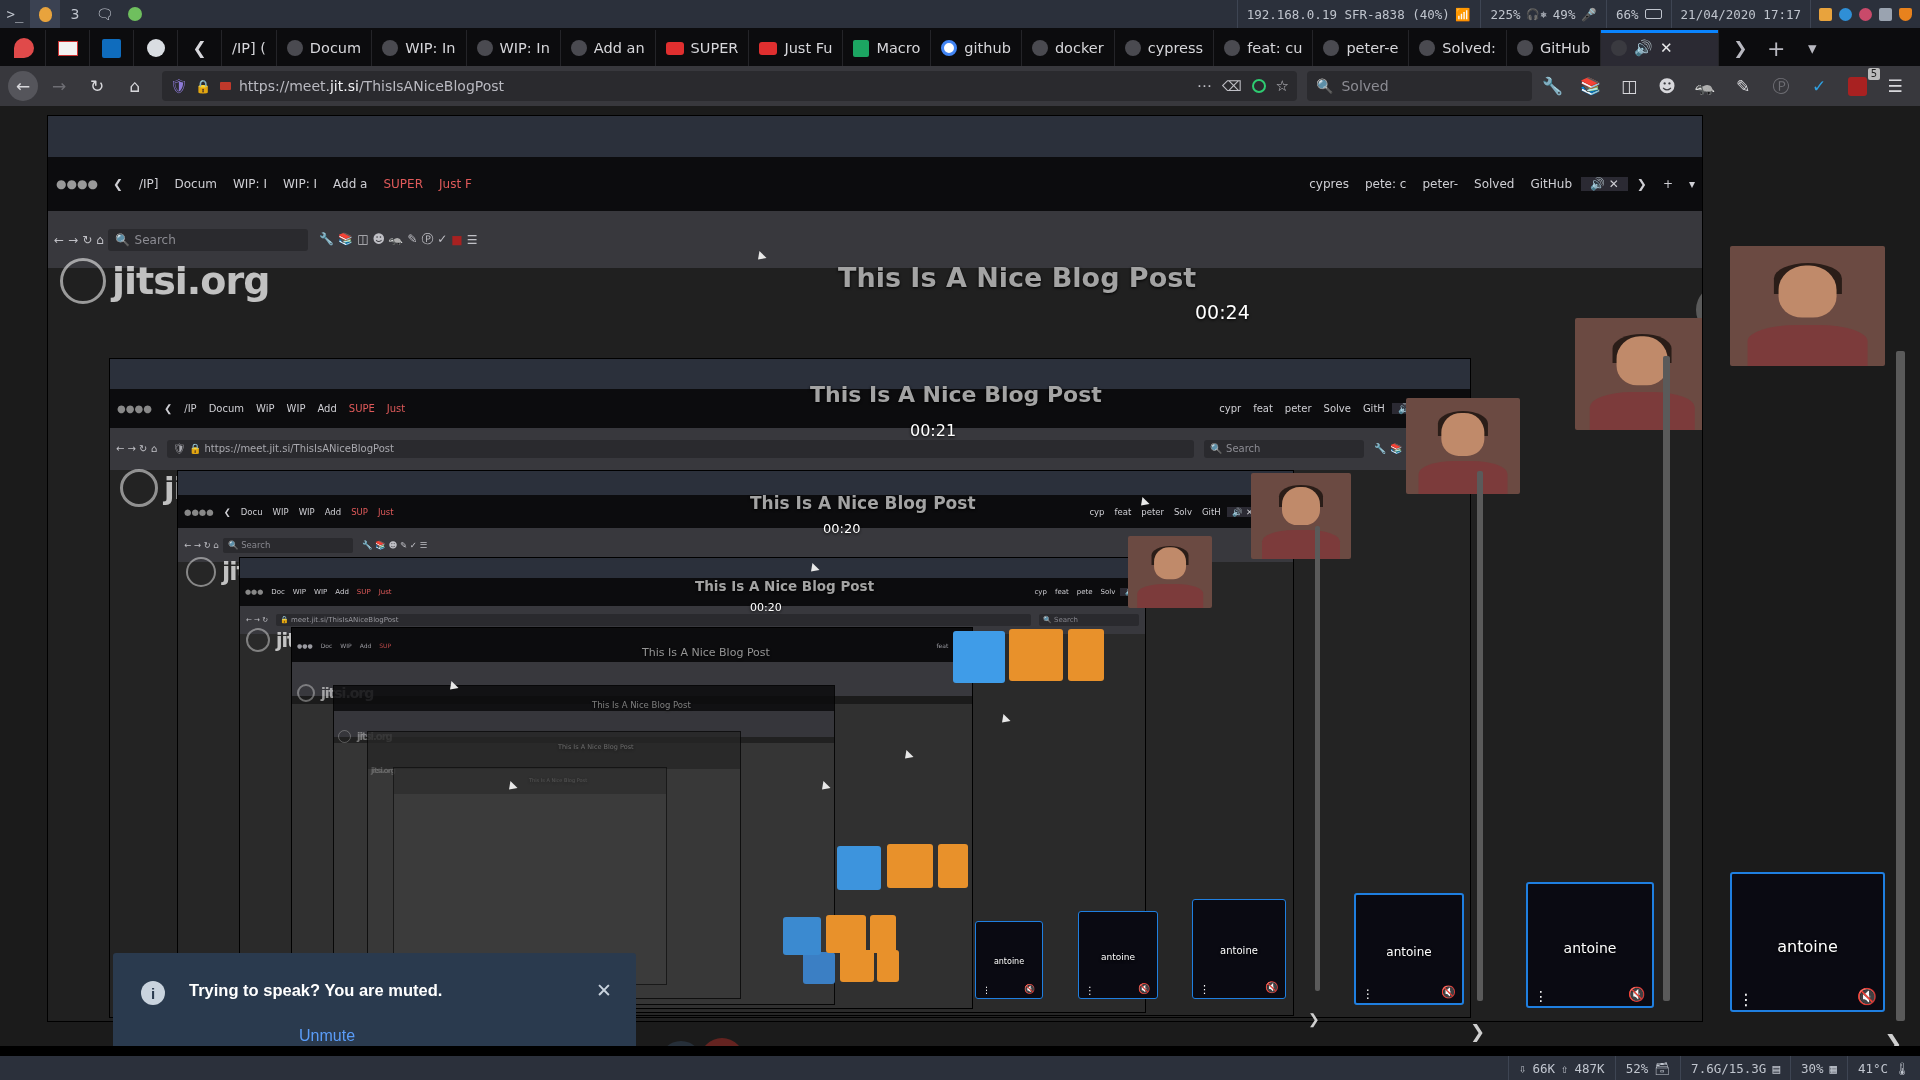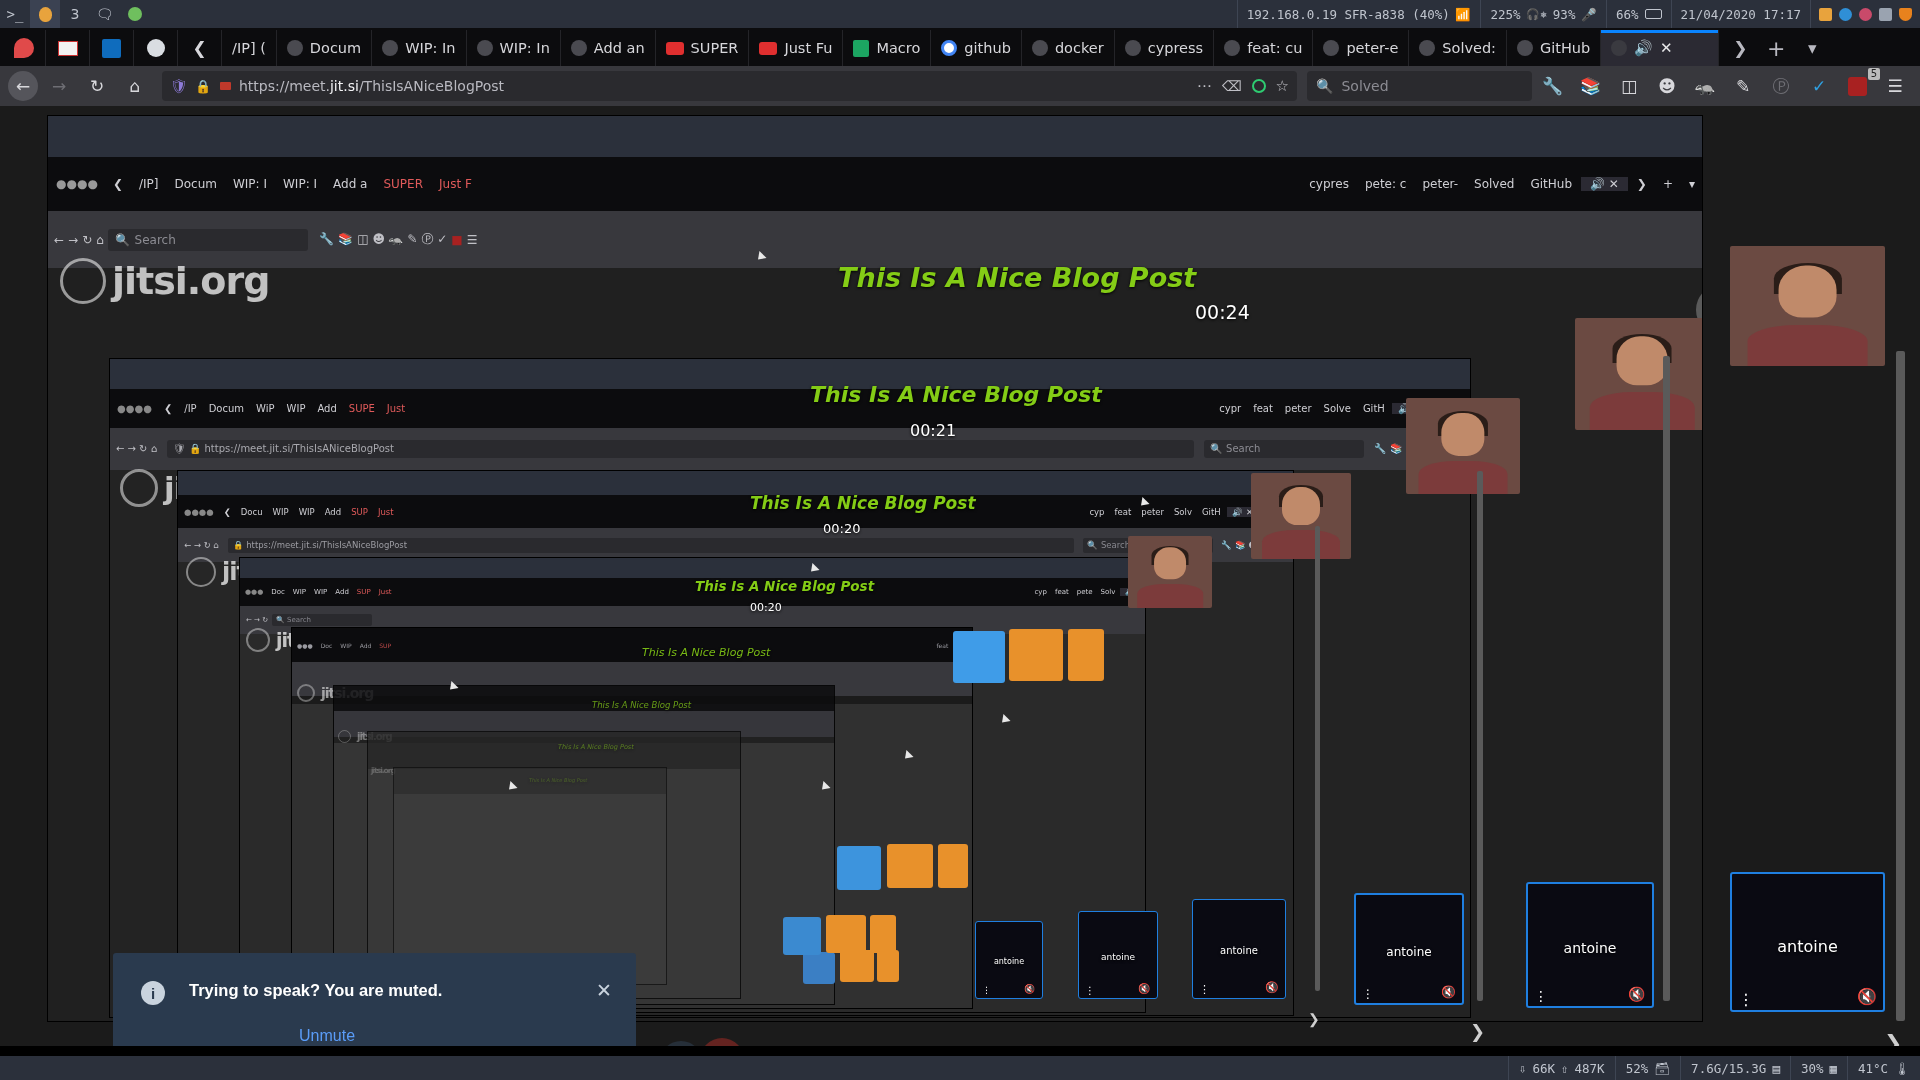--- a/index.html
+++ b/index.html
@@ -62,21 +62,21 @@
        box-shadow:0 0 0 1px #000;}
   .mini-top{height:4.5%;background:#2b303b;}
   .mini-tabs{height:6%;background:#0c0c0e;display:flex;align-items:center;gap:2px;
              padding-left:2px;color:#cfcfd4;overflow:hidden;}
   .mini-nav{height:6.3%;background:#38383d;display:flex;align-items:center;gap:4px;
             padding:0 6px;color:#c0c0c6;overflow:hidden;}
   .mini-body{position:absolute;left:0;right:0;top:16.8%;bottom:0;background:#1d1d1d;}
 
   .wm{position:absolute;display:flex;align-items:center;gap:6px;
       color:rgba(255,255,255,.72);font-weight:700;letter-spacing:-1px;}
-  .title-ov{position:absolute;color:#84cc16;white-space:nowrap;text-shadow:0 1px 3px #000;font-style:italic;}
+  .title-ov{position:absolute;color:#a3a3a3;white-space:nowrap;text-shadow:0 1px 3px #000;}
   .timer-ov{position:absolute;color:#fff;text-shadow:0 1px 3px #000;}
 
   
   .thumb{position:absolute;background:#0a0a12;border:2px solid #1f7fe0;border-radius:3px;
          overflow:hidden;}
   .thumb .nm{position:absolute;left:0;right:0;top:46%;text-align:center;color:#fff;
              text-shadow:0 1px 3px #000;}
   .thumb .kebab{position:absolute;left:6px;bottom:5px;color:#fff;line-height:.55;font-size:14px;}
   .thumb .mic{position:absolute;right:6px;bottom:4px;color:#fff;}
   .thumb .shot{position:absolute;inset:0;opacity:.55;}
@@ -144,21 +144,21 @@
     </div>
   </div>
   <div class="tb-right">
     <div class="tb-seg">
       <span>192.168.0.19 SFR-a838 (40%)</span>
       <span>📶</span>
     </div>
     <div class="tb-seg">
       <span>225%</span>
       <span style="font-size:11px">🎧⎈</span>
-      <span>93%</span>
+      <span>49%</span>
       <span>🎤</span>
     </div>
     <div class="tb-seg">
       <span>66%</span>
       <span style="display:inline-block;width:17px;height:10px;border:1.5px solid #c0c5ce;border-radius:2px"></span>
     </div>
     <div class="tb-seg">
       <span>21/04/2020 17:17</span>
     </div>
     <div class="tray tb-seg">
@@ -403,22 +403,20 @@
             <span style="padding:0 4px">cyp</span>
               <span style="padding:0 4px">feat</span>
             <span style="padding:0 4px">peter</span>
               <span style="padding:0 4px">Solv</span>
             <span style="padding:0 4px">GitH</span>
             <span style="padding:0 6px;background:#2b2a33">🔊 ✕</span>
             <span style="padding:0 4px">❯ + ▾</span>
           </div>
           <div class="mini-nav" style="font-size:8.5px">
             <span>← → ↻ ⌂</span>
-            <span style="flex:1;background:#2a2a2e;border-radius:2px;height:15px;display:flex;align-items:center;padding:0 5px;margin:0 5px;color:#9c9ca2">
-              🔒 https://meet.jit.si/ThisIsANiceBlogPost</span>
             <span style="width:130px;background:#2a2a2e;border-radius:2px;height:15px;display:flex;align-items:center;padding:0 5px;color:#88888f">🔍 Search</span>
             <span style="padding-left:5px">🔧 📚 ☻ ✎ ✓ ☰</span>
           </div>
           <div class="mini-body" style="background:#262626"></div>
 
           <div class="wm" style="left:8px;top:86px;font-size:24px">
             <span style="width:30px;height:30px;border-radius:50%;border:2px solid rgba(255,255,255,.45);display:block"></span>
             <span>jitsi.org</span>
           </div>
           <div class="title-ov" style="left:572px;top:22px;font-size:17px;font-weight:600">This Is A Nice Blog Post</div>
@@ -436,20 +434,21 @@
                 <span style="padding:0 3px;color:#e05a5a">Just</span>
               <span style="flex:1"></span>
               <span style="padding:0 3px">cyp</span>
                 <span style="padding:0 3px">feat</span>
               <span style="padding:0 3px">pete</span>
                 <span style="padding:0 3px">Solv</span>
               <span style="padding:0 5px;background:#2b2a33">🔊✕</span>
             </div>
             <div class="mini-nav" style="font-size:7px">
               <span>← → ↻</span>
+              <span style="flex:1;background:#2a2a2e;border-radius:2px;height:12px;margin:0 4px;display:flex;align-items:center;padding:0 4px;color:#96969c">🔒 meet.jit.si/ThisIsANiceBlogPost</span>
               <span style="width:100px;background:#2a2a2e;border-radius:2px;height:12px;display:flex;align-items:center;padding:0 4px;color:#85858c">🔍 Search</span>
             </div>
             <div class="mini-body" style="background:#2a2a2a"></div>
 
             <div class="wm" style="left:6px;top:70px;font-size:19px">
               <span style="width:24px;height:24px;border-radius:50%;border:2px solid rgba(255,255,255,.4);display:block"></span>
               <span>jitsi.org</span>
             </div>
             <div class="title-ov" style="left:455px;top:20px;font-size:13.5px;font-weight:600">This Is A Nice Blog Post</div>
             <div class="timer-ov" style="left:510px;top:43px;font-size:11px">00:20</div>

